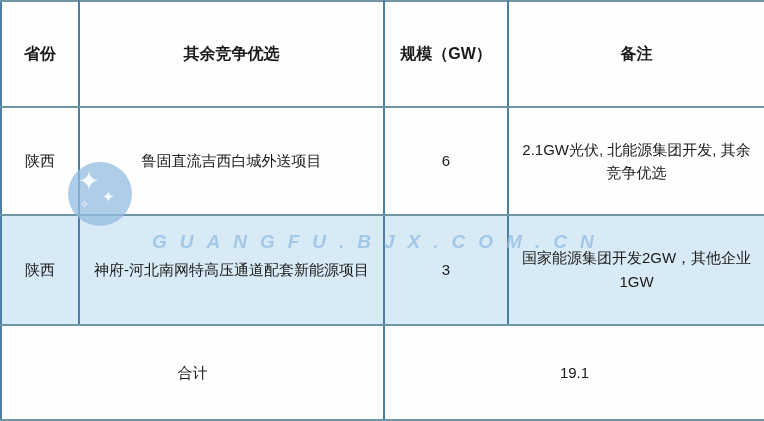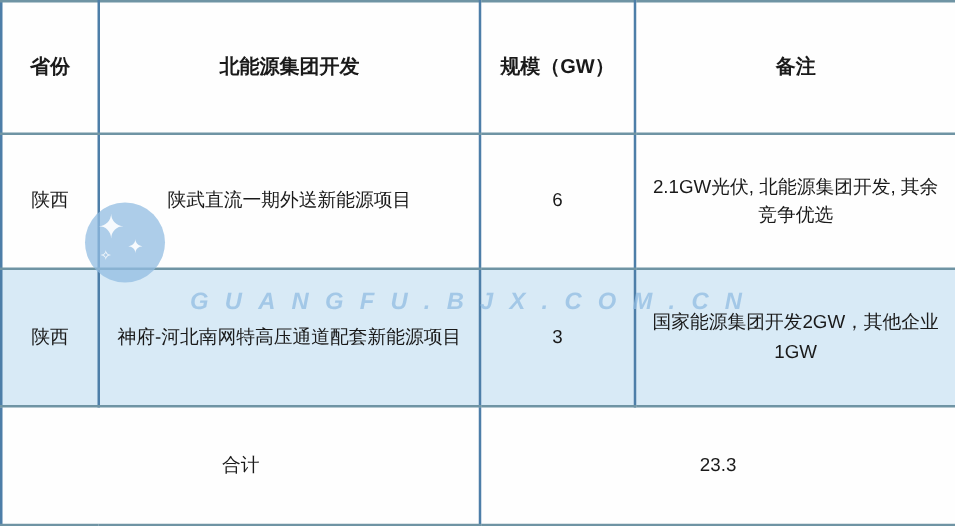--- a/index.html
+++ b/index.html
@@ -107,45 +107,45 @@
   <table class="uhv">
     <colgroup>
       <col class="c-province">
         <col class="c-project">
         <col class="c-scale">
         <col class="c-note">
     </colgroup>
     <tbody>
       <tr class="r-header">
         <th>省份</th>
-        <th>北能源集团开发</th>
+        <th>其余竞争优选</th>
         <th>规模（GW）</th>
         <th>备注</th>
       </tr>
 
 
 
 
       <tr class="r-data">
         <td>陕西</td>
-        <td>陕武直流一期外送新能源项目</td>
+        <td>鲁固直流吉西白城外送项目</td>
         <td>6</td>
         <td>2.1GW光伏, 北能源集团开发, 其余竞争优选</td>
       </tr>
 
       <tr class="r-data3 alt">
         <td>陕西</td>
         <td>神府-河北南网特高压通道配套新能源项目</td>
         <td>3</td>
         <td>国家能源集团开发2GW，其他企业1GW</td>
       </tr>
 
       <tr class="r-total">
         <td colspan="2">合计</td>
-        <td colspan="2">23.3</td>
+        <td colspan="2">19.1</td>
       </tr>
     </tbody>
   </table>
 
   <div class="watermark">
     <div class="wm-main">
       <div class="wm-logo">
         <span class="s1">✦</span>
         <span class="s2">✦</span>
         <span class="s3">✧</span>

